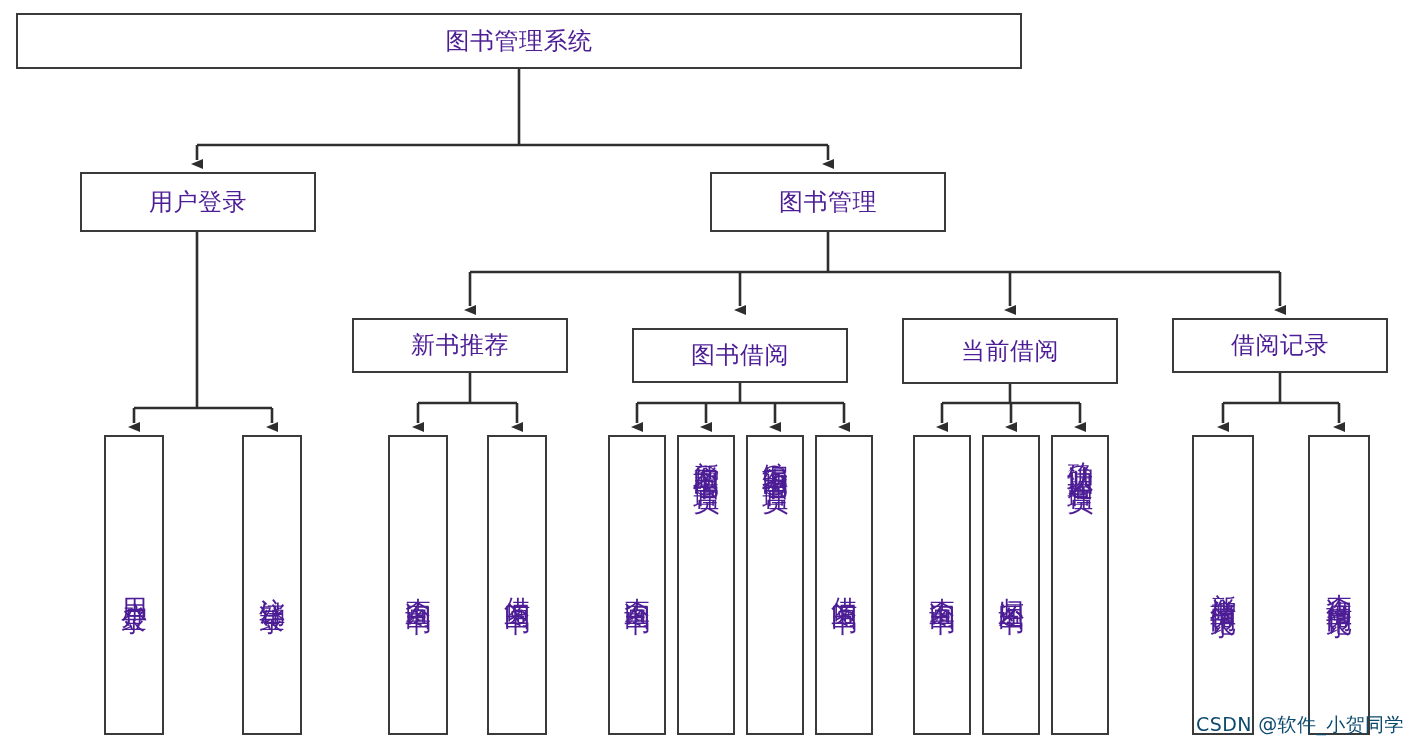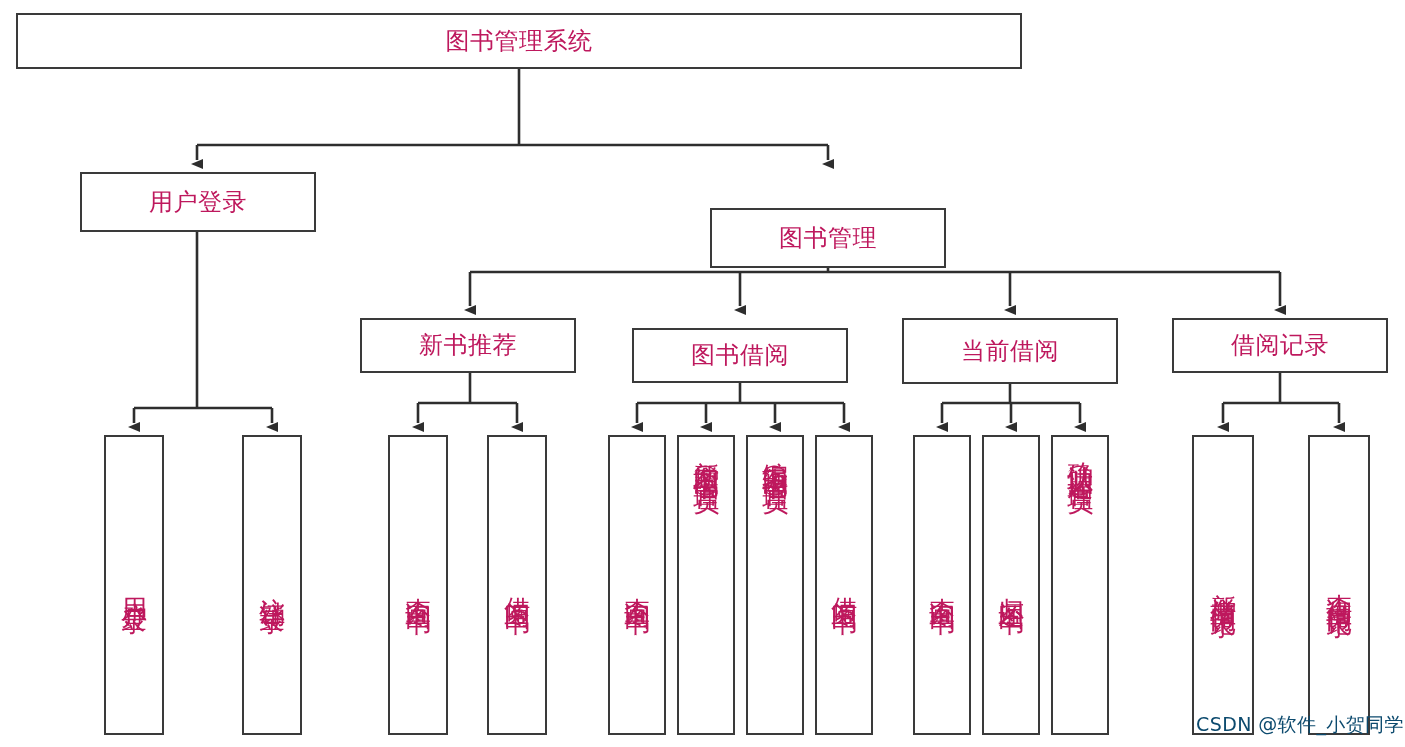--- a/index.html
+++ b/index.html
@@ -25,21 +25,21 @@
     height: 747px;
   }
   .node {
     position: absolute;
     box-sizing: border-box;
     background: #ffffff;
     border: 2px solid #3a3a3a;
     display: flex;
     align-items: center;
     justify-content: center;
-    color: #be185d;
+    color: #4c1d95;
   }
   .node .label {
     text-align: center;
     line-height: 1.12;
     letter-spacing: 0.5px;
   }
   .node.horiz .label {
     writing-mode: horizontal-tb;
     font-size: 24px;
   }
@@ -126,25 +126,25 @@
     </g>
   </svg>
 
   <div class="node horiz" style="left:16px; top:13px; width:1006px; height:56px;">
     <span class="label">图书管理系统</span>
   </div>
 
   <div class="node horiz" style="left:80px; top:172px; width:236px; height:60px;">
     <span class="label">用户登录</span>
   </div>
-  <div class="node horiz" style="left:710px; top:172px; width:236px; height:60px;margin-top:36px;">
+  <div class="node horiz" style="left:710px; top:172px; width:236px; height:60px;">
     <span class="label">图书管理</span>
   </div>
 
-  <div class="node horiz" style="left:360px; top:318px; width:216px; height:55px;">
+  <div class="node horiz" style="left:352px; top:318px; width:216px; height:55px;">
     <span class="label">新书推荐</span>
   </div>
   <div class="node horiz" style="left:632px; top:328px; width:216px; height:55px;">
     <span class="label">图书借阅</span>
   </div>
   <div class="node horiz" style="left:902px; top:318px; width:216px; height:66px;">
     <span class="label">当前借阅</span>
   </div>
   <div class="node horiz" style="left:1172px; top:318px; width:216px; height:55px;">
     <span class="label">借阅记录</span>

